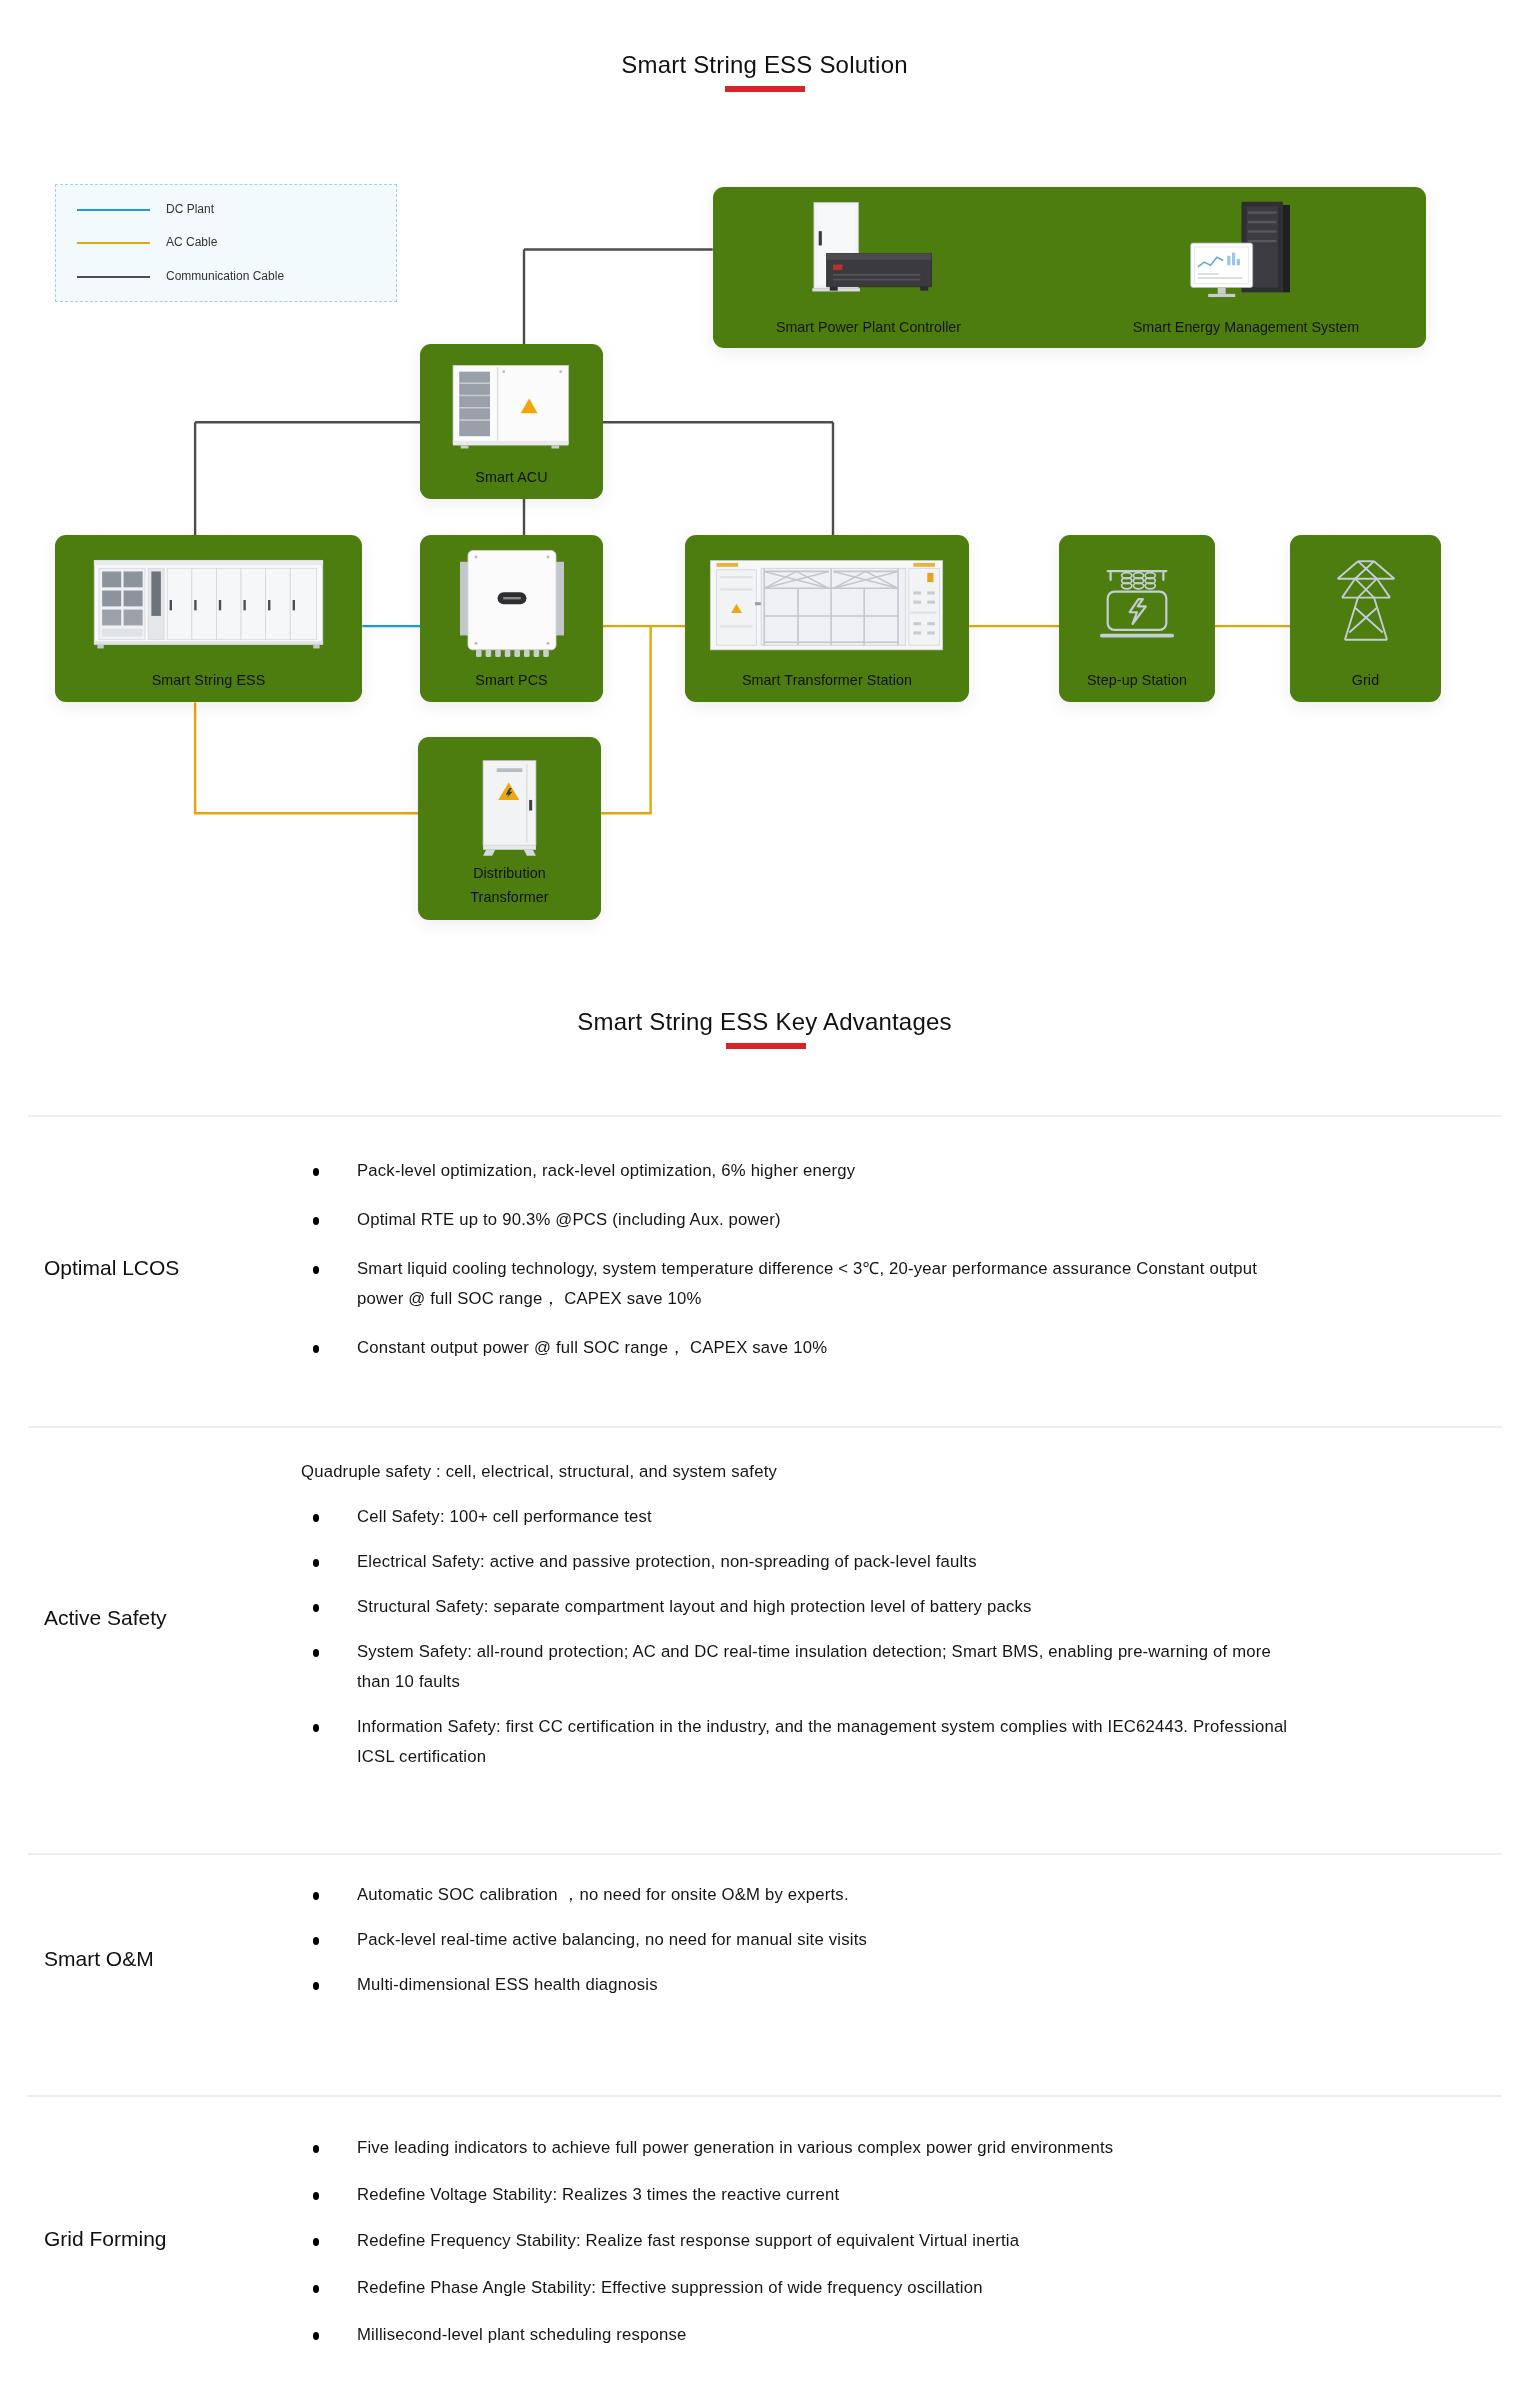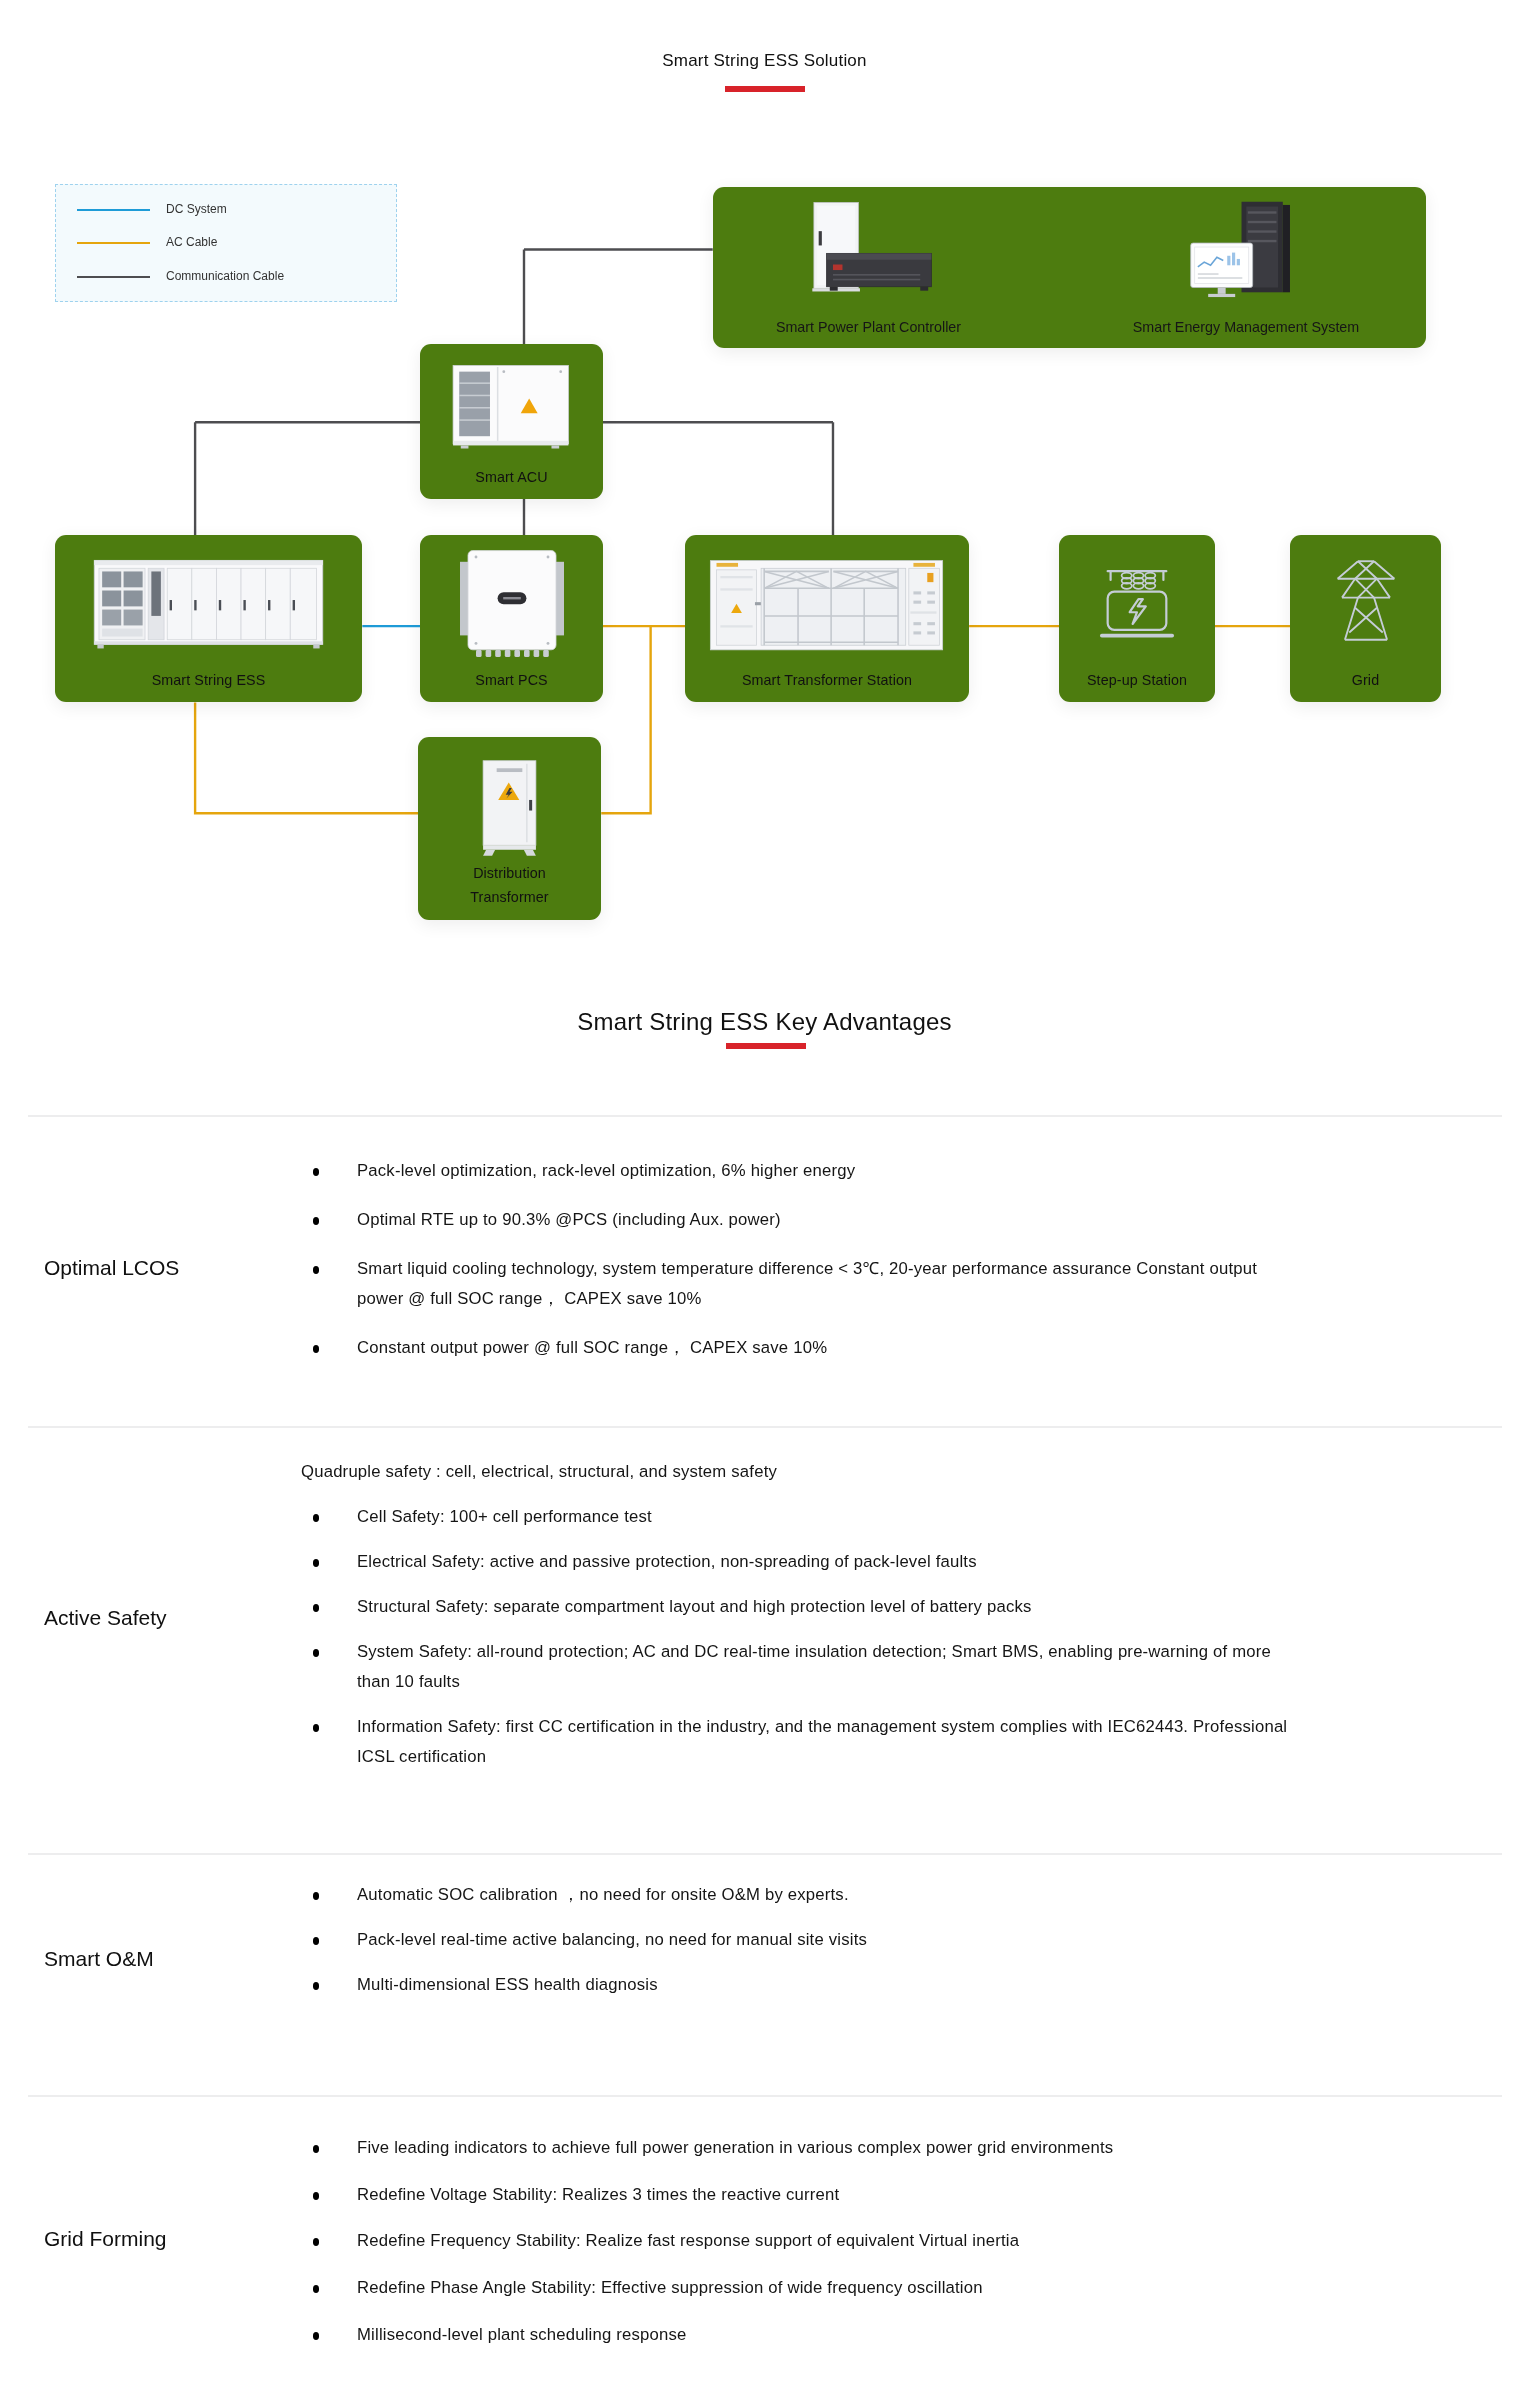--- a/index.html
+++ b/index.html
@@ -5,21 +5,21 @@
   :root{
     --accent-red:#d8232a; --dc-blue:#1e9bd7; --ac-orange:#e5a50d;
     --comm-gray:#4d4d50; --divider:#ededee; --ink:#161616;
   }
   *{margin:0;padding:0;box-sizing:border-box;}
   html,body{background:#fff;}
   body{font-family:"Liberation Sans", sans-serif;color:var(--ink);}
   .page{position:relative;width:1529px;height:2401px;background:#fff;overflow:hidden;}
 
   .main-title{position:absolute;left:0;top:51px;width:100%;text-align:center;
-    font-size:17px;font-weight:400;letter-spacing:0.2px;color:#111;}
+    font-size:24px;font-weight:400;letter-spacing:0.2px;color:#111;}
   .title-underline{position:absolute;height:5.6px;width:80px;background:var(--accent-red);}
   .u1{left:725px;top:86px;}
   .u2{left:726px;top:1043px;}
   .adv-title{position:absolute;left:0;top:1008px;width:100%;text-align:center;
     font-size:24px;font-weight:400;letter-spacing:0.2px;color:#111;}
 
   
   .legend{position:absolute;left:55px;top:184px;width:342px;height:118px;
     background:#f3fafd;border:0.8px dashed #9ed2ee;}
   .legend-row{position:absolute;left:0;width:100%;height:24px;}
@@ -75,21 +75,21 @@
 <body>
 
 <div class="page">
 
   <div class="main-title">Smart String ESS Solution</div>
   <div class="title-underline u1"></div>
 
   <div class="legend">
     <div class="legend-row" style="top:12.7px;">
       <div class="swatch sw-dc"></div>
-      <div class="ltext">DC System</div>
+      <div class="ltext">DC Plant</div>
     </div>
     <div class="legend-row" style="top:46px;">
       <div class="swatch sw-ac"></div>
       <div class="ltext">AC Cable</div>
     </div>
     <div class="legend-row" style="top:80px;">
       <div class="swatch sw-comm"></div>
       <div class="ltext">Communication Cable</div>
     </div>
   </div>

